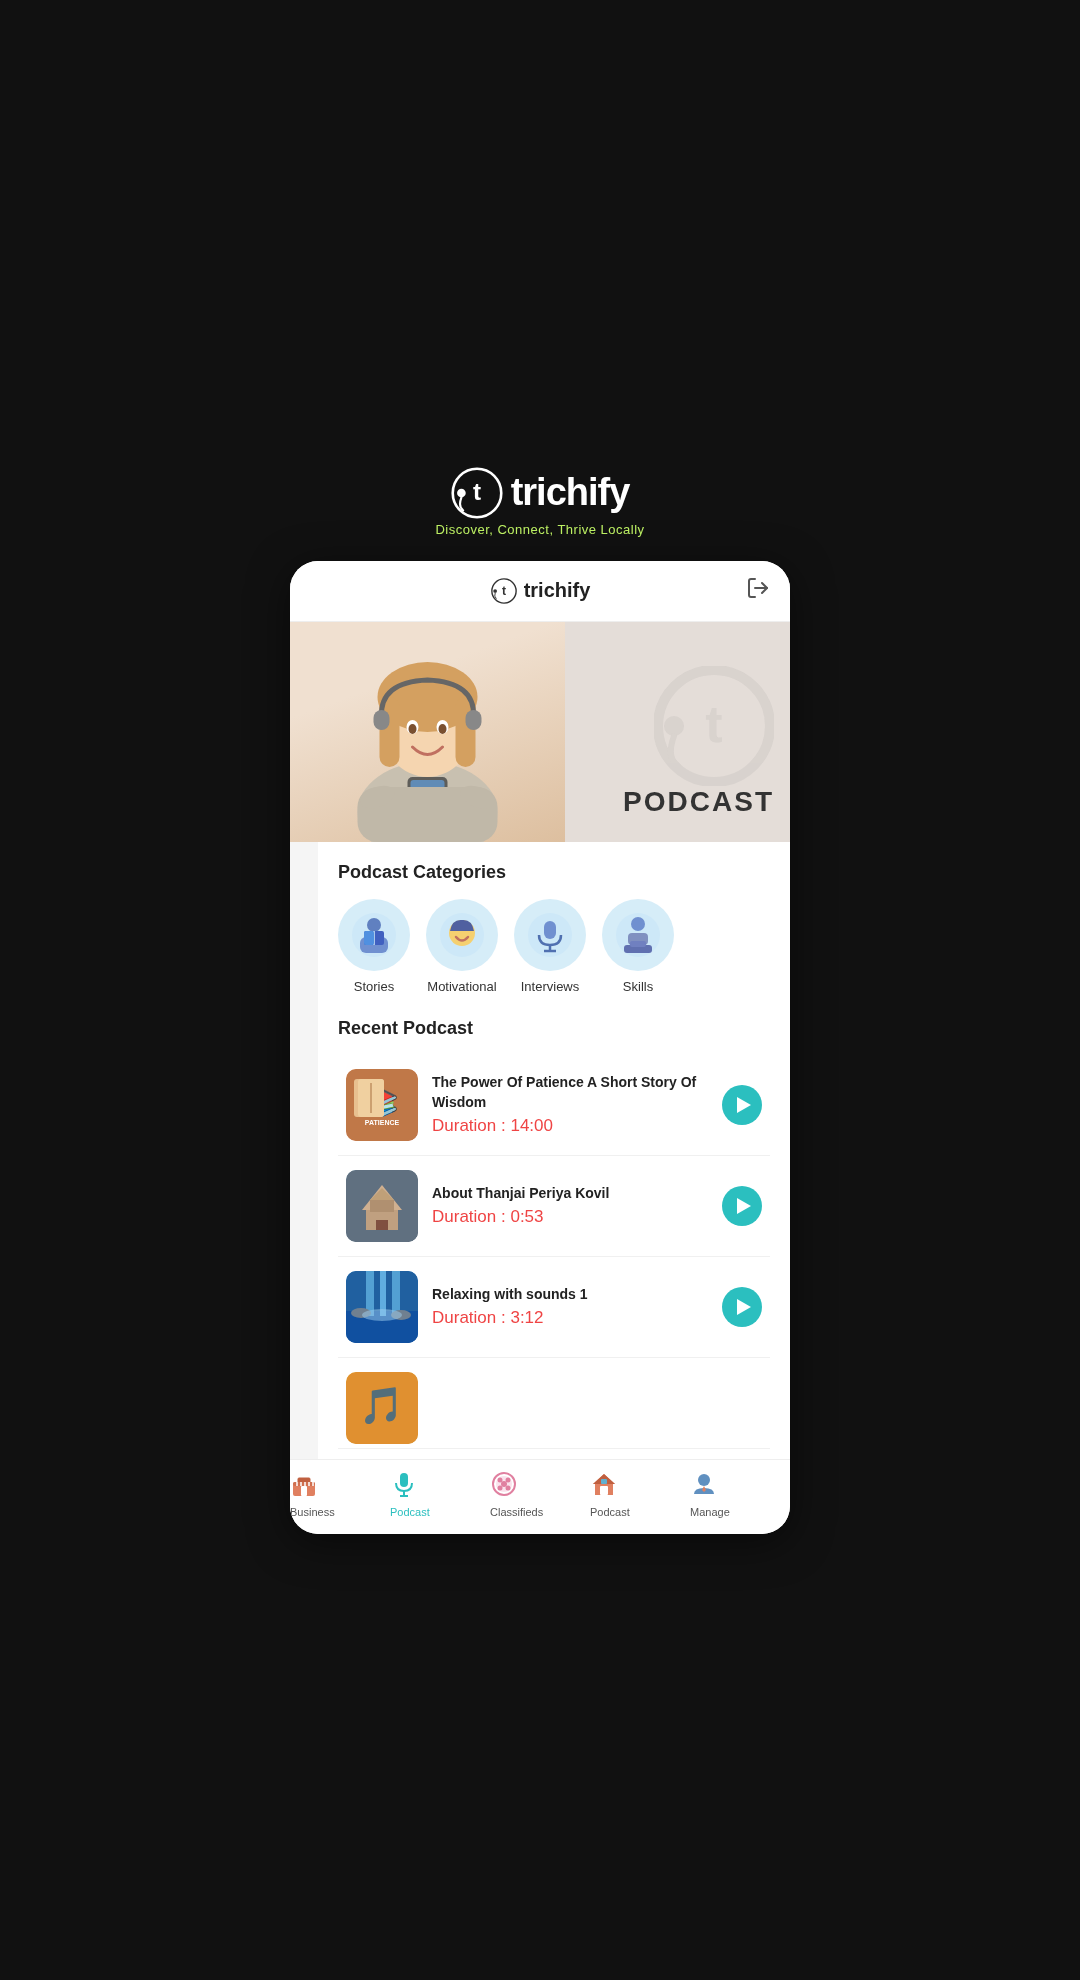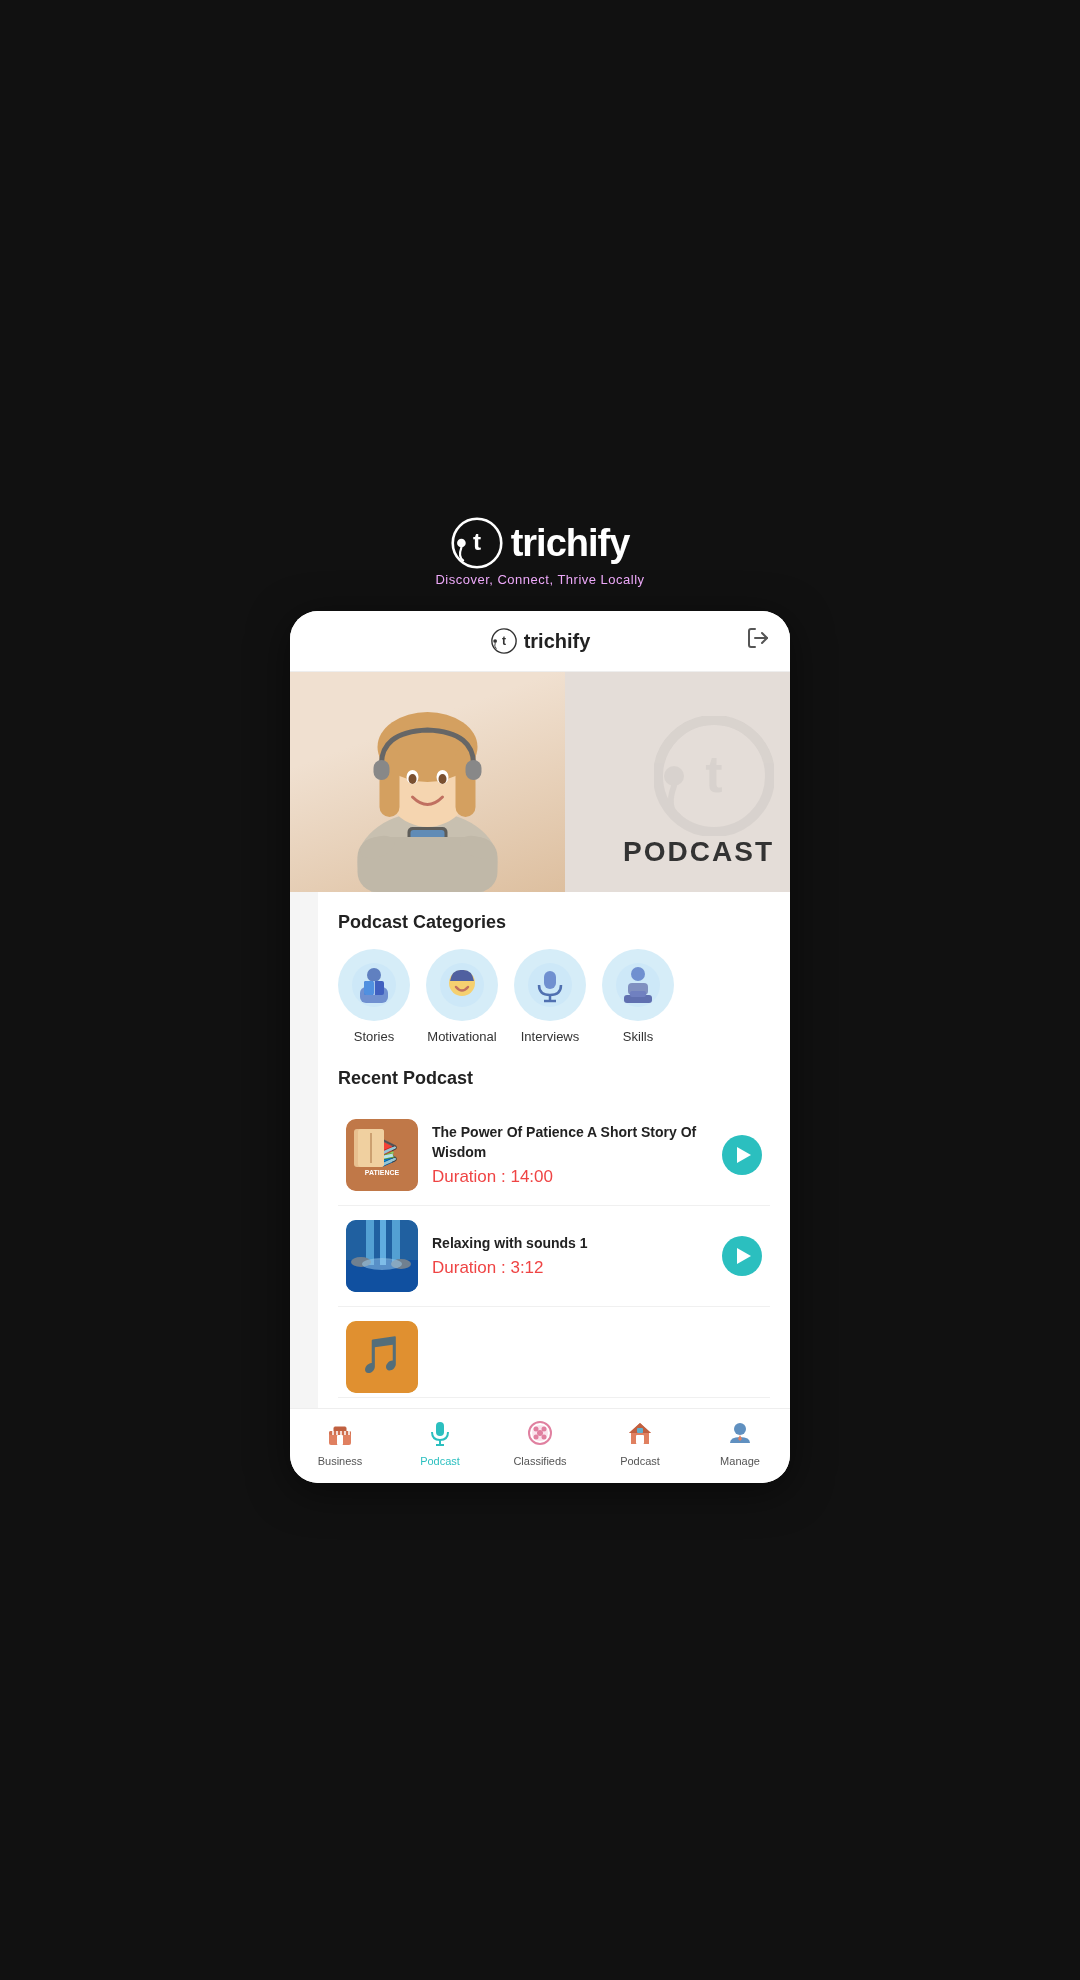--- a/index.html
+++ b/index.html
@@ -35,21 +35,21 @@
       width: 52px;
       height: 52px;
     }
     .splash-logo-text {
       color: #fff;
       font-size: 38px;
       font-weight: 700;
       letter-spacing: -1px;
     }
     .splash-tagline {
-      color: #f0abfc;
+      color: #bef264;
       font-size: 13px;
       margin-top: 3px;
       letter-spacing: 0.5px;
     }
 
     .phone-screen {
       width: 100%;
       background: #f5f5f5;
       border-radius: 28px;
       overflow: hidden;
@@ -211,21 +211,21 @@
       background: #fff;
       display: flex;
       justify-content: space-around;
       align-items: center;
       padding: 10px 0 16px;
       border-top: 1px solid #eee;
     }
     .nav-item {
       display: flex;
       flex-direction: column;
-      align-items: center;
+      align-items: flex-start;
       gap: 4px;
       cursor: pointer;
       flex: 1;
     }
     .nav-icon {
       font-size: 26px;
       line-height: 1;
     }
     .nav-label {
       font-size: 11px;
@@ -445,20 +445,39 @@
                 <text x="36" y="56" text-anchor="middle" font-size="7" fill="#fff" font-weight="bold">PATIENCE</text>
               </svg>
             </div>
             <div class="podcast-info">
               <div class="podcast-title">The Power Of Patience  A Short Story Of Wisdom</div>
               <div class="podcast-duration">Duration : 14:00</div>
             </div>
             <div class="play-btn"></div>
           </div>
 
+          <div class="podcast-item">
+            <div class="podcast-thumb thumb-temple">
+              <svg width="72" height="72" viewBox="0 0 72 72">
+                <rect width="72" height="72" rx="10" fill="#607080"></rect>
+
+                <rect x="20" y="40" width="32" height="20" fill="#c0a080"></rect>
+                <polygon points="36,15 16,40 56,40" fill="#d0b090"></polygon>
+                <rect x="30" y="50" width="12" height="10" fill="#805040"></rect>
+
+                <rect x="24" y="30" width="24" height="12" fill="#b09070"></rect>
+                <polygon points="36,18 24,30 48,30" fill="#c0a078"></polygon>
+              </svg>
+            </div>
+            <div class="podcast-info">
+              <div class="podcast-title">About Thanjai Periya Kovil</div>
+              <div class="podcast-duration">Duration : 0:53</div>
+            </div>
+            <div class="play-btn"></div>
+          </div>
 
           <div class="podcast-item">
             <div class="podcast-thumb thumb-waterfall">
               <svg width="72" height="72" viewBox="0 0 72 72">
                 <rect width="72" height="72" rx="10" fill="#2060a0"></rect>
 
                 <rect x="0" y="40" width="72" height="32" fill="#1050a0"></rect>
 
                 <rect x="20" y="0" width="8" height="45" fill="#60b0e0" opacity="0.8"></rect>
                 <rect x="34" y="0" width="6" height="45" fill="#70c0f0" opacity="0.8"></rect>

